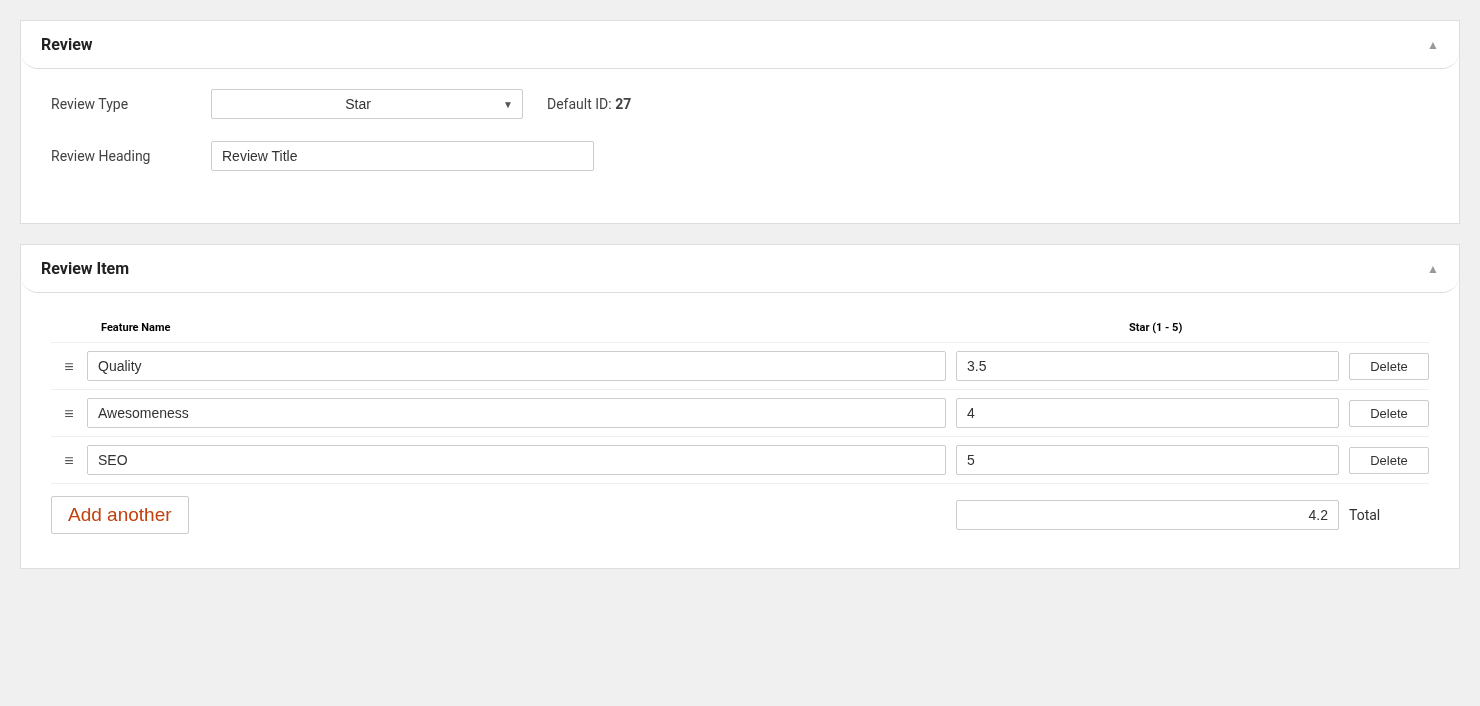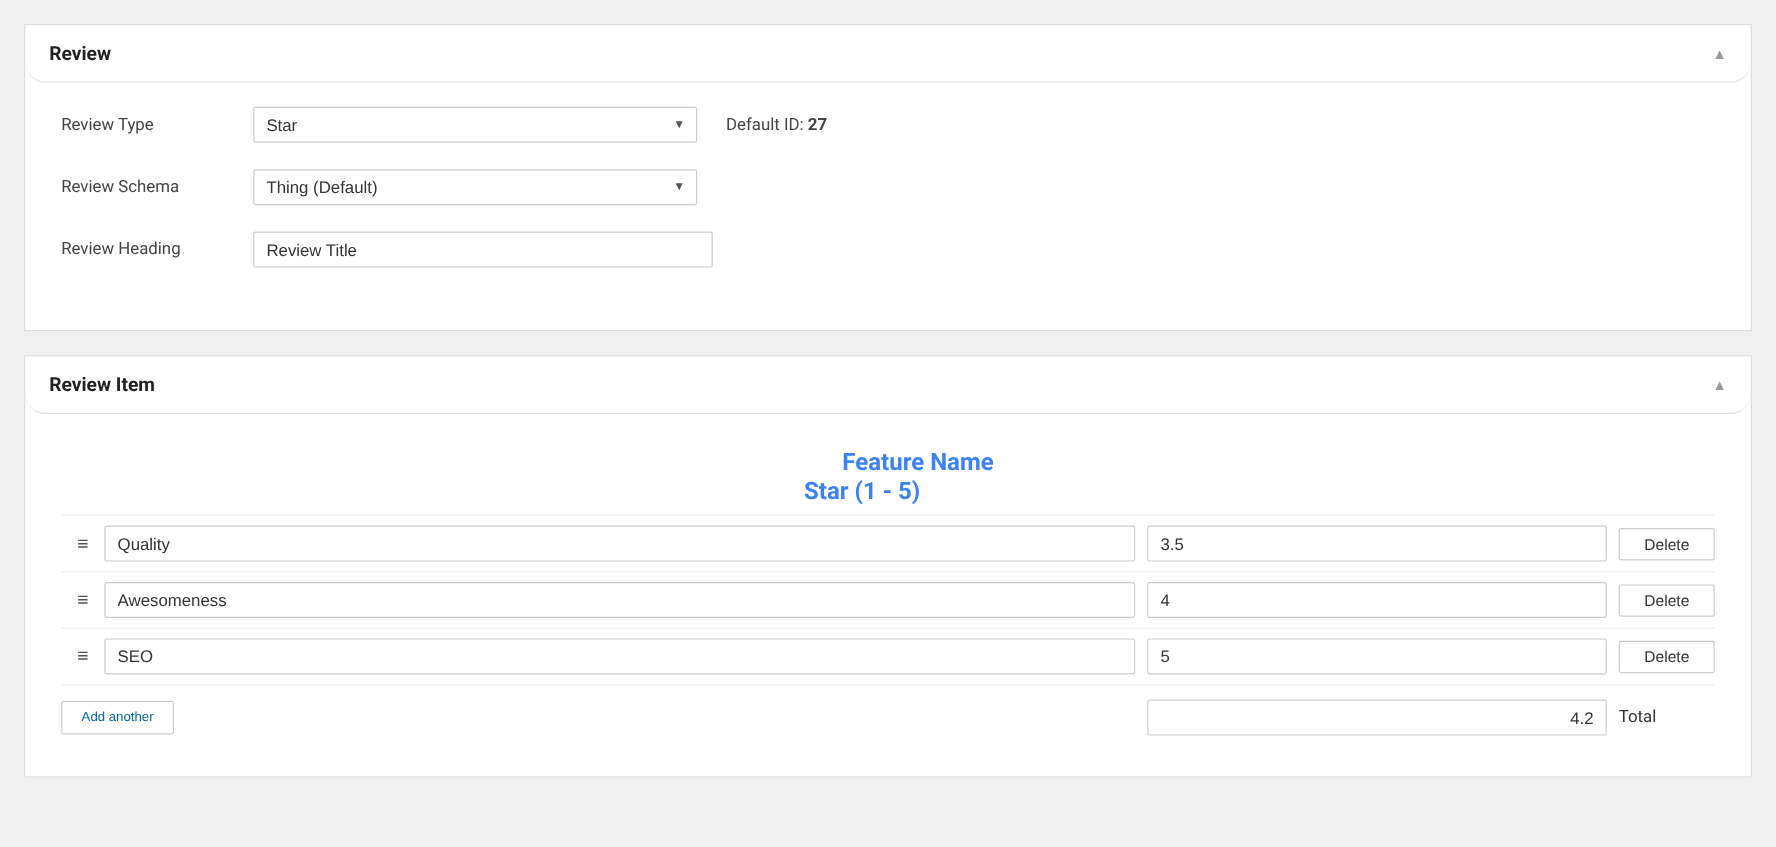--- a/index.html
+++ b/index.html
@@ -69,22 +69,23 @@
       background: #fff;
       outline: none;
     }
 
     select.form-control {
       appearance: none;
       -webkit-appearance: none;
       padding-right: 28px;
       background-image: none;
       position: relative;
-      width: 370px;
-      cursor: pointer;
+      width: 312px;
+      cursor: pointer;
+      text-align: center;
     }
 
     .select-wrapper {
       position: relative;
       display: inline-block;
     }
 
     .select-wrapper::after {
       content: "▼";
       position: absolute;
@@ -109,23 +110,22 @@
     .review-id strong {
       font-weight: bold;
     }
 
     
     .table-header {
       display: flex;
       align-items: center;
       padding: 8px 0 8px 50px;
       font-weight: bold;
-      font-size: 20px;
-      color: #3b82f6;
-      flex-direction: column;
+      font-size: 11px;
+      color: #000000;
     }
 
     .col-feature {
       flex: 1;
     }
 
     .col-star {
       width: 200px;
       margin-left: 10px;
     }
@@ -181,22 +181,22 @@
       border-top: 1px solid #eee;
       padding: 12px 0 4px 0;
     }
 
     .add-another-btn {
       padding: 7px 16px;
       background: #fff;
       border: 1px solid #ccc;
       border-radius: 2px;
       cursor: pointer;
-      font-size: 11px;
-      color: #0369a1;
+      font-size: 19px;
+      color: #c2410c;
     }
 
     .total-wrapper {
       margin-left: auto;
       display: flex;
       align-items: center;
     }
 
     .total-input {
       width: 190px;
@@ -228,31 +228,20 @@
           <option>Percentage</option>
           <option>Points</option>
         </select>
       </div>
       <div class="review-id">
         <span>Default ID:</span>
         <strong>27</strong>
       </div>
     </div>
 
-    <div class="form-row">
-      <label class="form-label">Review Schema</label>
-      <div class="select-wrapper">
-        <select class="form-control">
-          <option>Thing (Default)</option>
-          <option>LocalBusiness</option>
-          <option>Product</option>
-          <option>Recipe</option>
-        </select>
-      </div>
-    </div>
 
     <div class="form-row">
       <label class="form-label">Review Heading</label>
       <input type="text" class="form-control" value="Review Title" style="">
     </div>
 
   </div>
 </div>
 
 <div class="panel">

